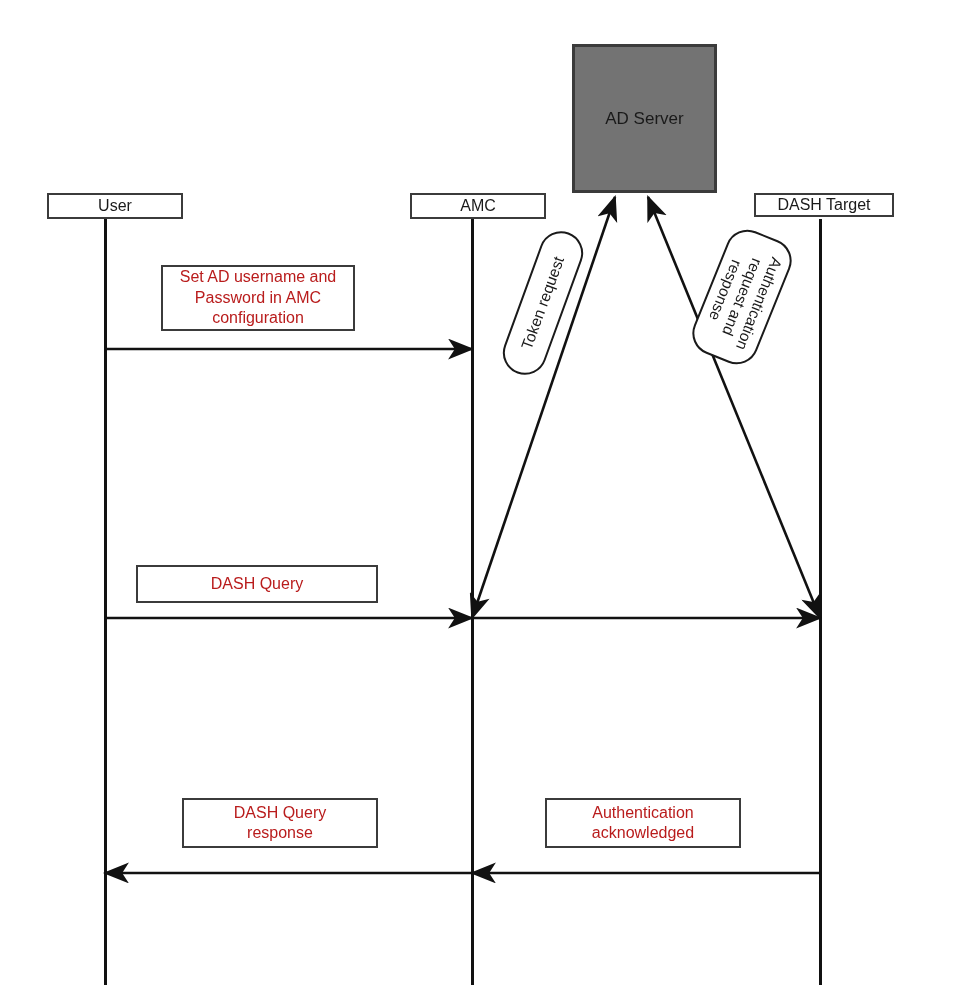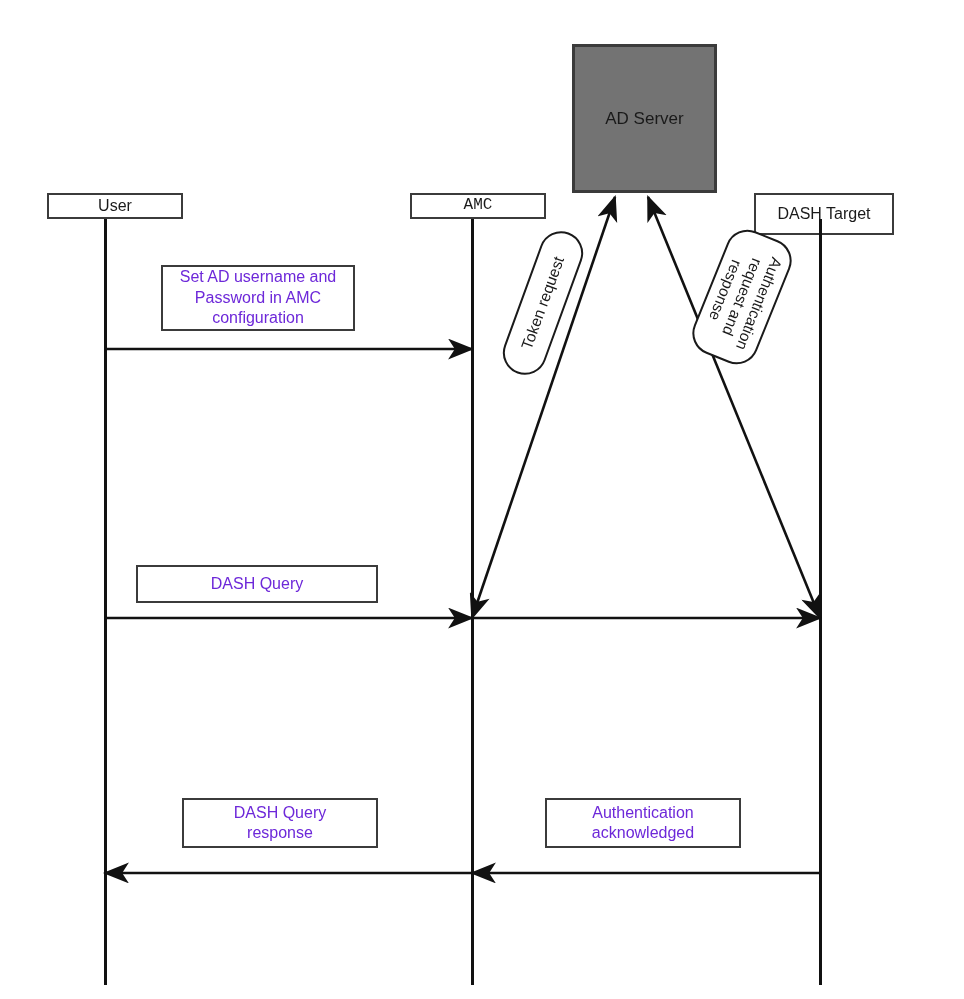--- a/index.html
+++ b/index.html
@@ -51,21 +51,21 @@
     position: absolute;
     box-sizing: border-box;
     border: 2px solid #3b3b3b;
     background: #ffffff;
     display: flex;
     align-items: center;
     justify-content: center;
     text-align: center;
     font-size: 16px;
     line-height: 1.28;
-    color: #6d28d9;
+    color: #b91c1c;
     padding: 2px 6px;
     z-index: 5;
   }
   .rot-box {
     position: absolute;
     box-sizing: border-box;
     border: 2.5px solid #1a1a1a;
     border-radius: 22px;
     background: #ffffff;
     display: flex;
@@ -93,24 +93,24 @@
 
 <div id="canvas">
 
   <div class="server-box" id="ad-server-box" style="left: 572px; top: 44px; width: 145px; height: 149px;">
     <span>AD Server</span>
   </div>
 
   <div class="actor-box" id="actor-user" style="left: 47px; top: 193px; width: 136px; height: 26px;">
     <span>User</span>
   </div>
-  <div class="actor-box" id="actor-amc" style="left: 410px; top: 193px; width: 136px; height: 26px; font-family: Liberation Mono, monospace;">
+  <div class="actor-box" id="actor-amc" style="left: 410px; top: 193px; width: 136px; height: 26px;">
     <span>AMC</span>
   </div>
-  <div class="actor-box" id="actor-dash-target" style="left: 754px; top: 193px; width: 140px; height: 42px;">
+  <div class="actor-box" id="actor-dash-target" style="left: 754px; top: 193px; width: 140px; height: 24px;">
     <span>DASH Target</span>
   </div>
 
   <div class="lifeline" id="lifeline-user" style="left: 103.5px; top: 219px; height: 766px;"></div>
   <div class="lifeline" id="lifeline-amc" style="left: 470.5px; top: 219px; height: 766px;"></div>
   <div class="lifeline" id="lifeline-dash-target" style="left: 818.5px; top: 219px; height: 766px;"></div>
 
   <svg id="arrows" viewBox="0 0 964 999">
     <defs>
       <marker id="ahead" markerWidth="11" markerHeight="11" refX="9.2" refY="4" orient="auto" markerUnits="strokeWidth">

